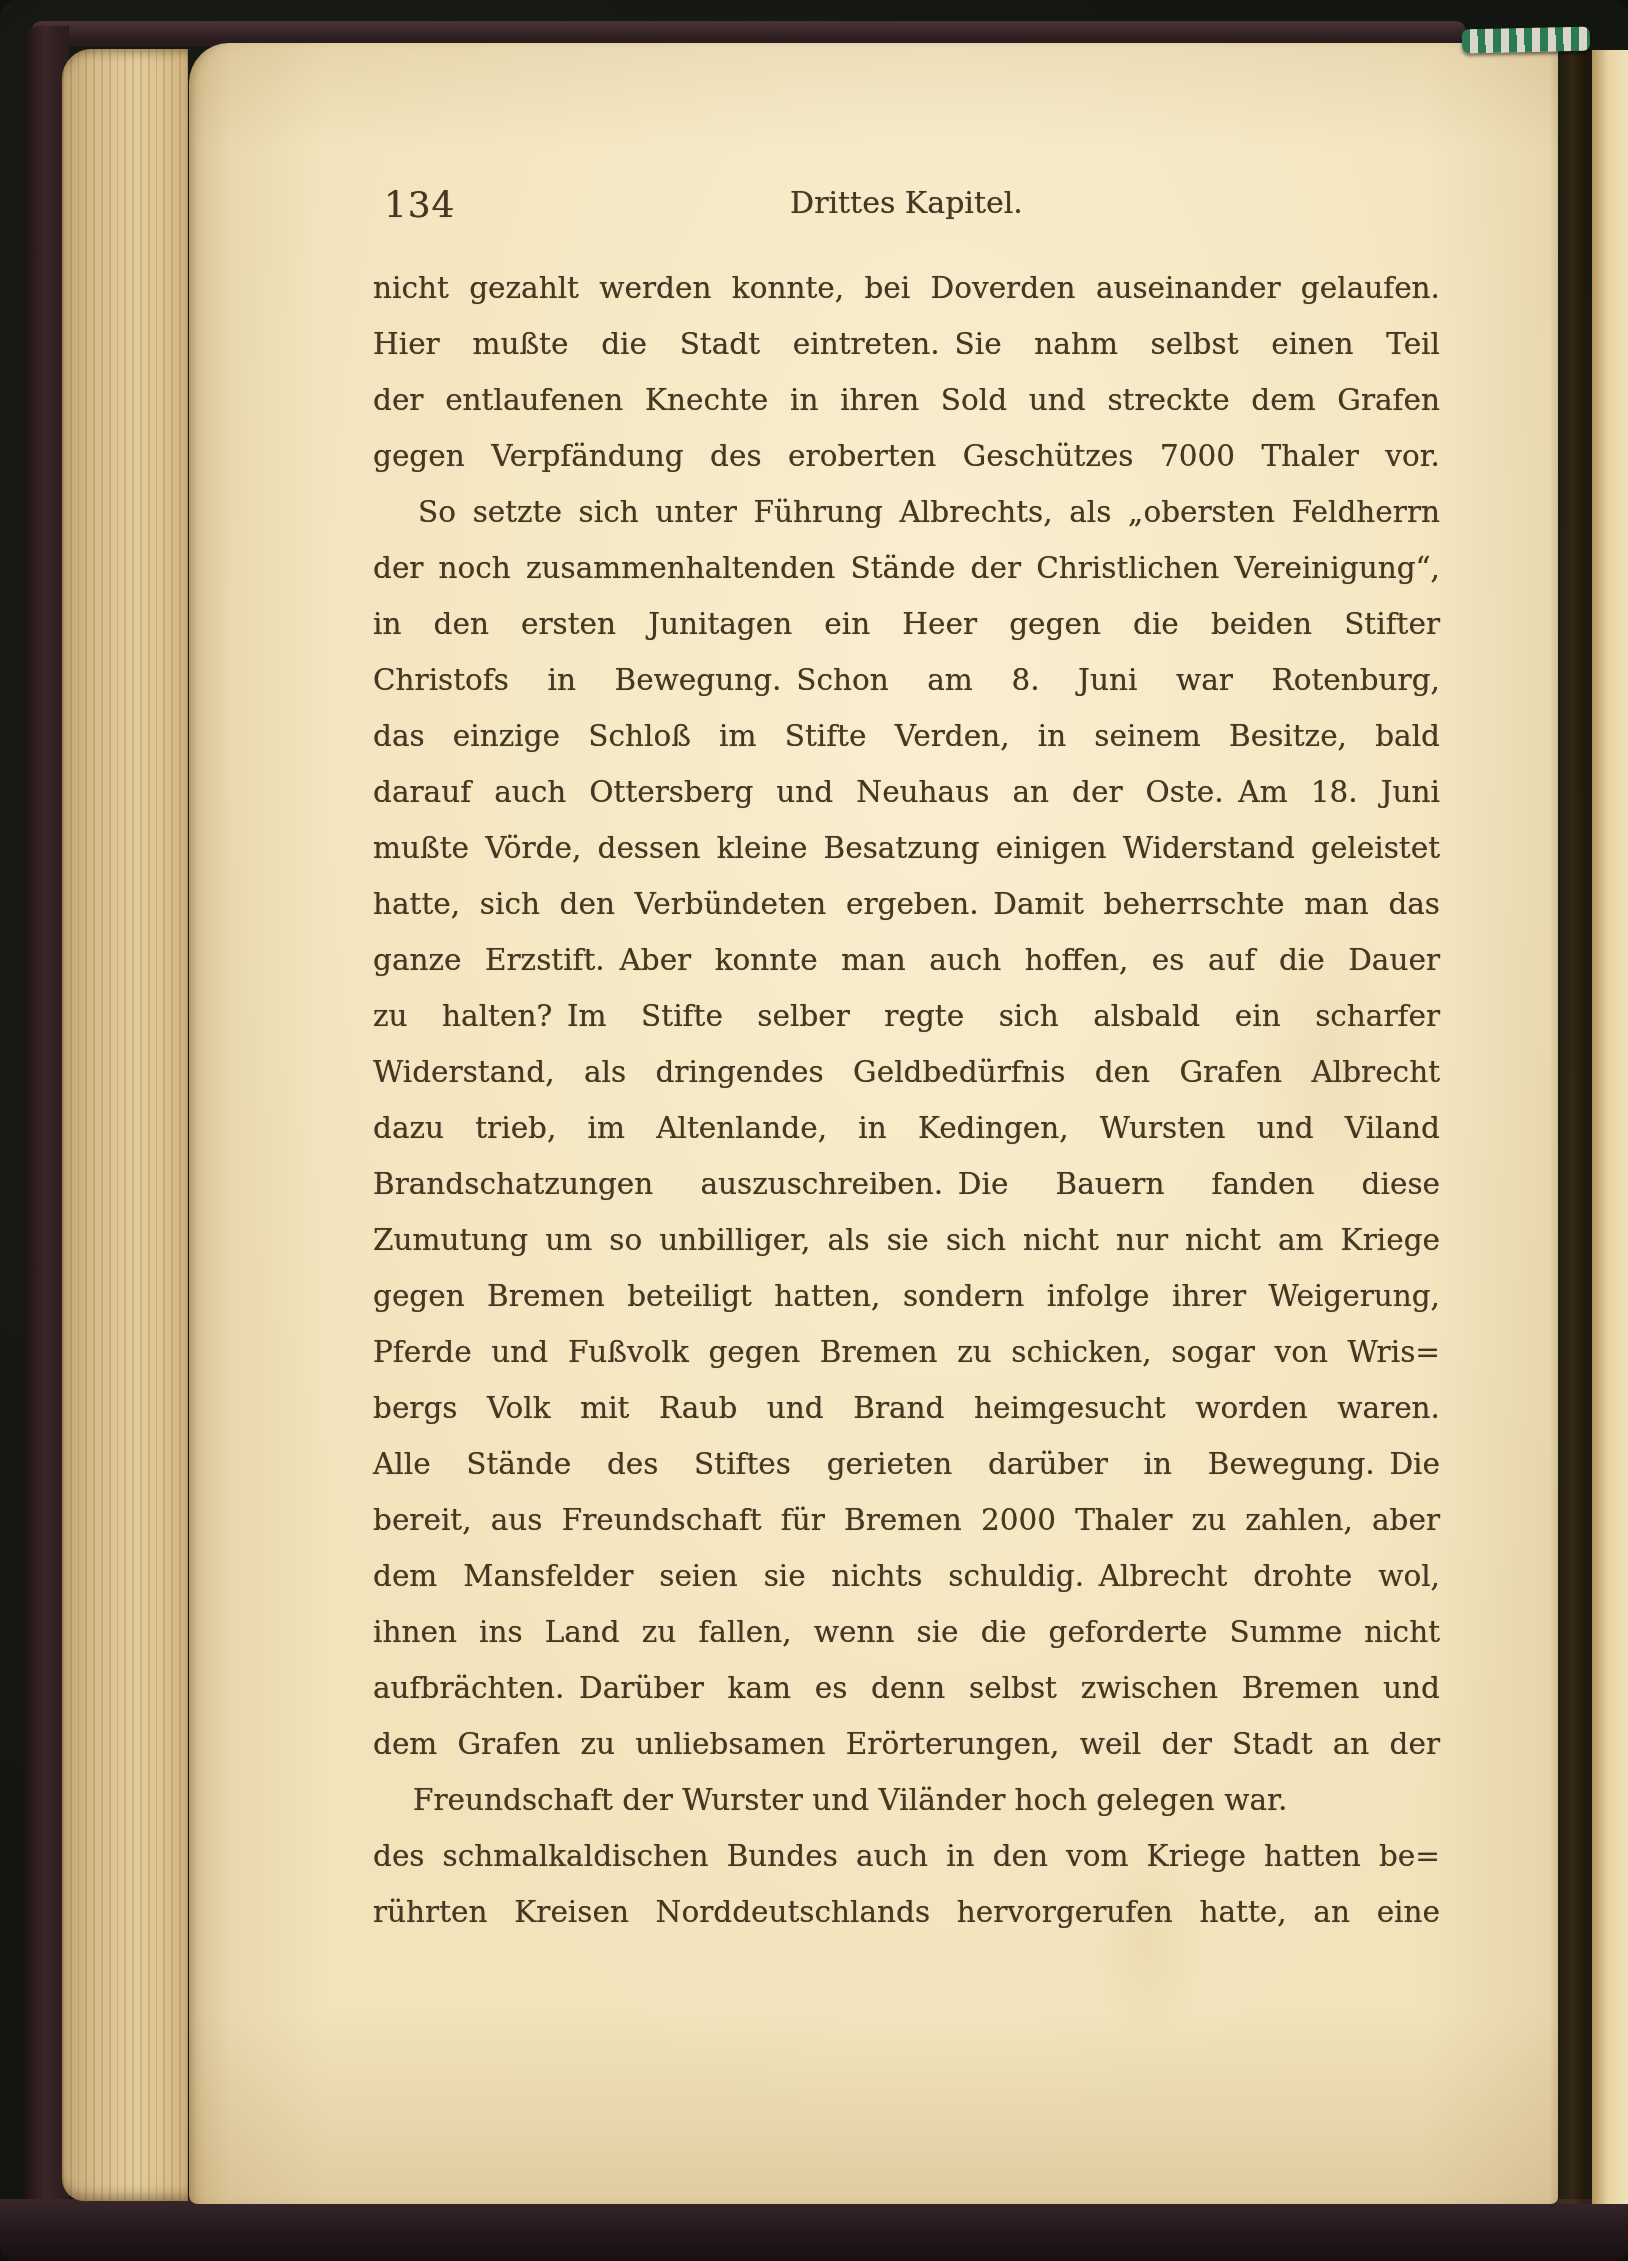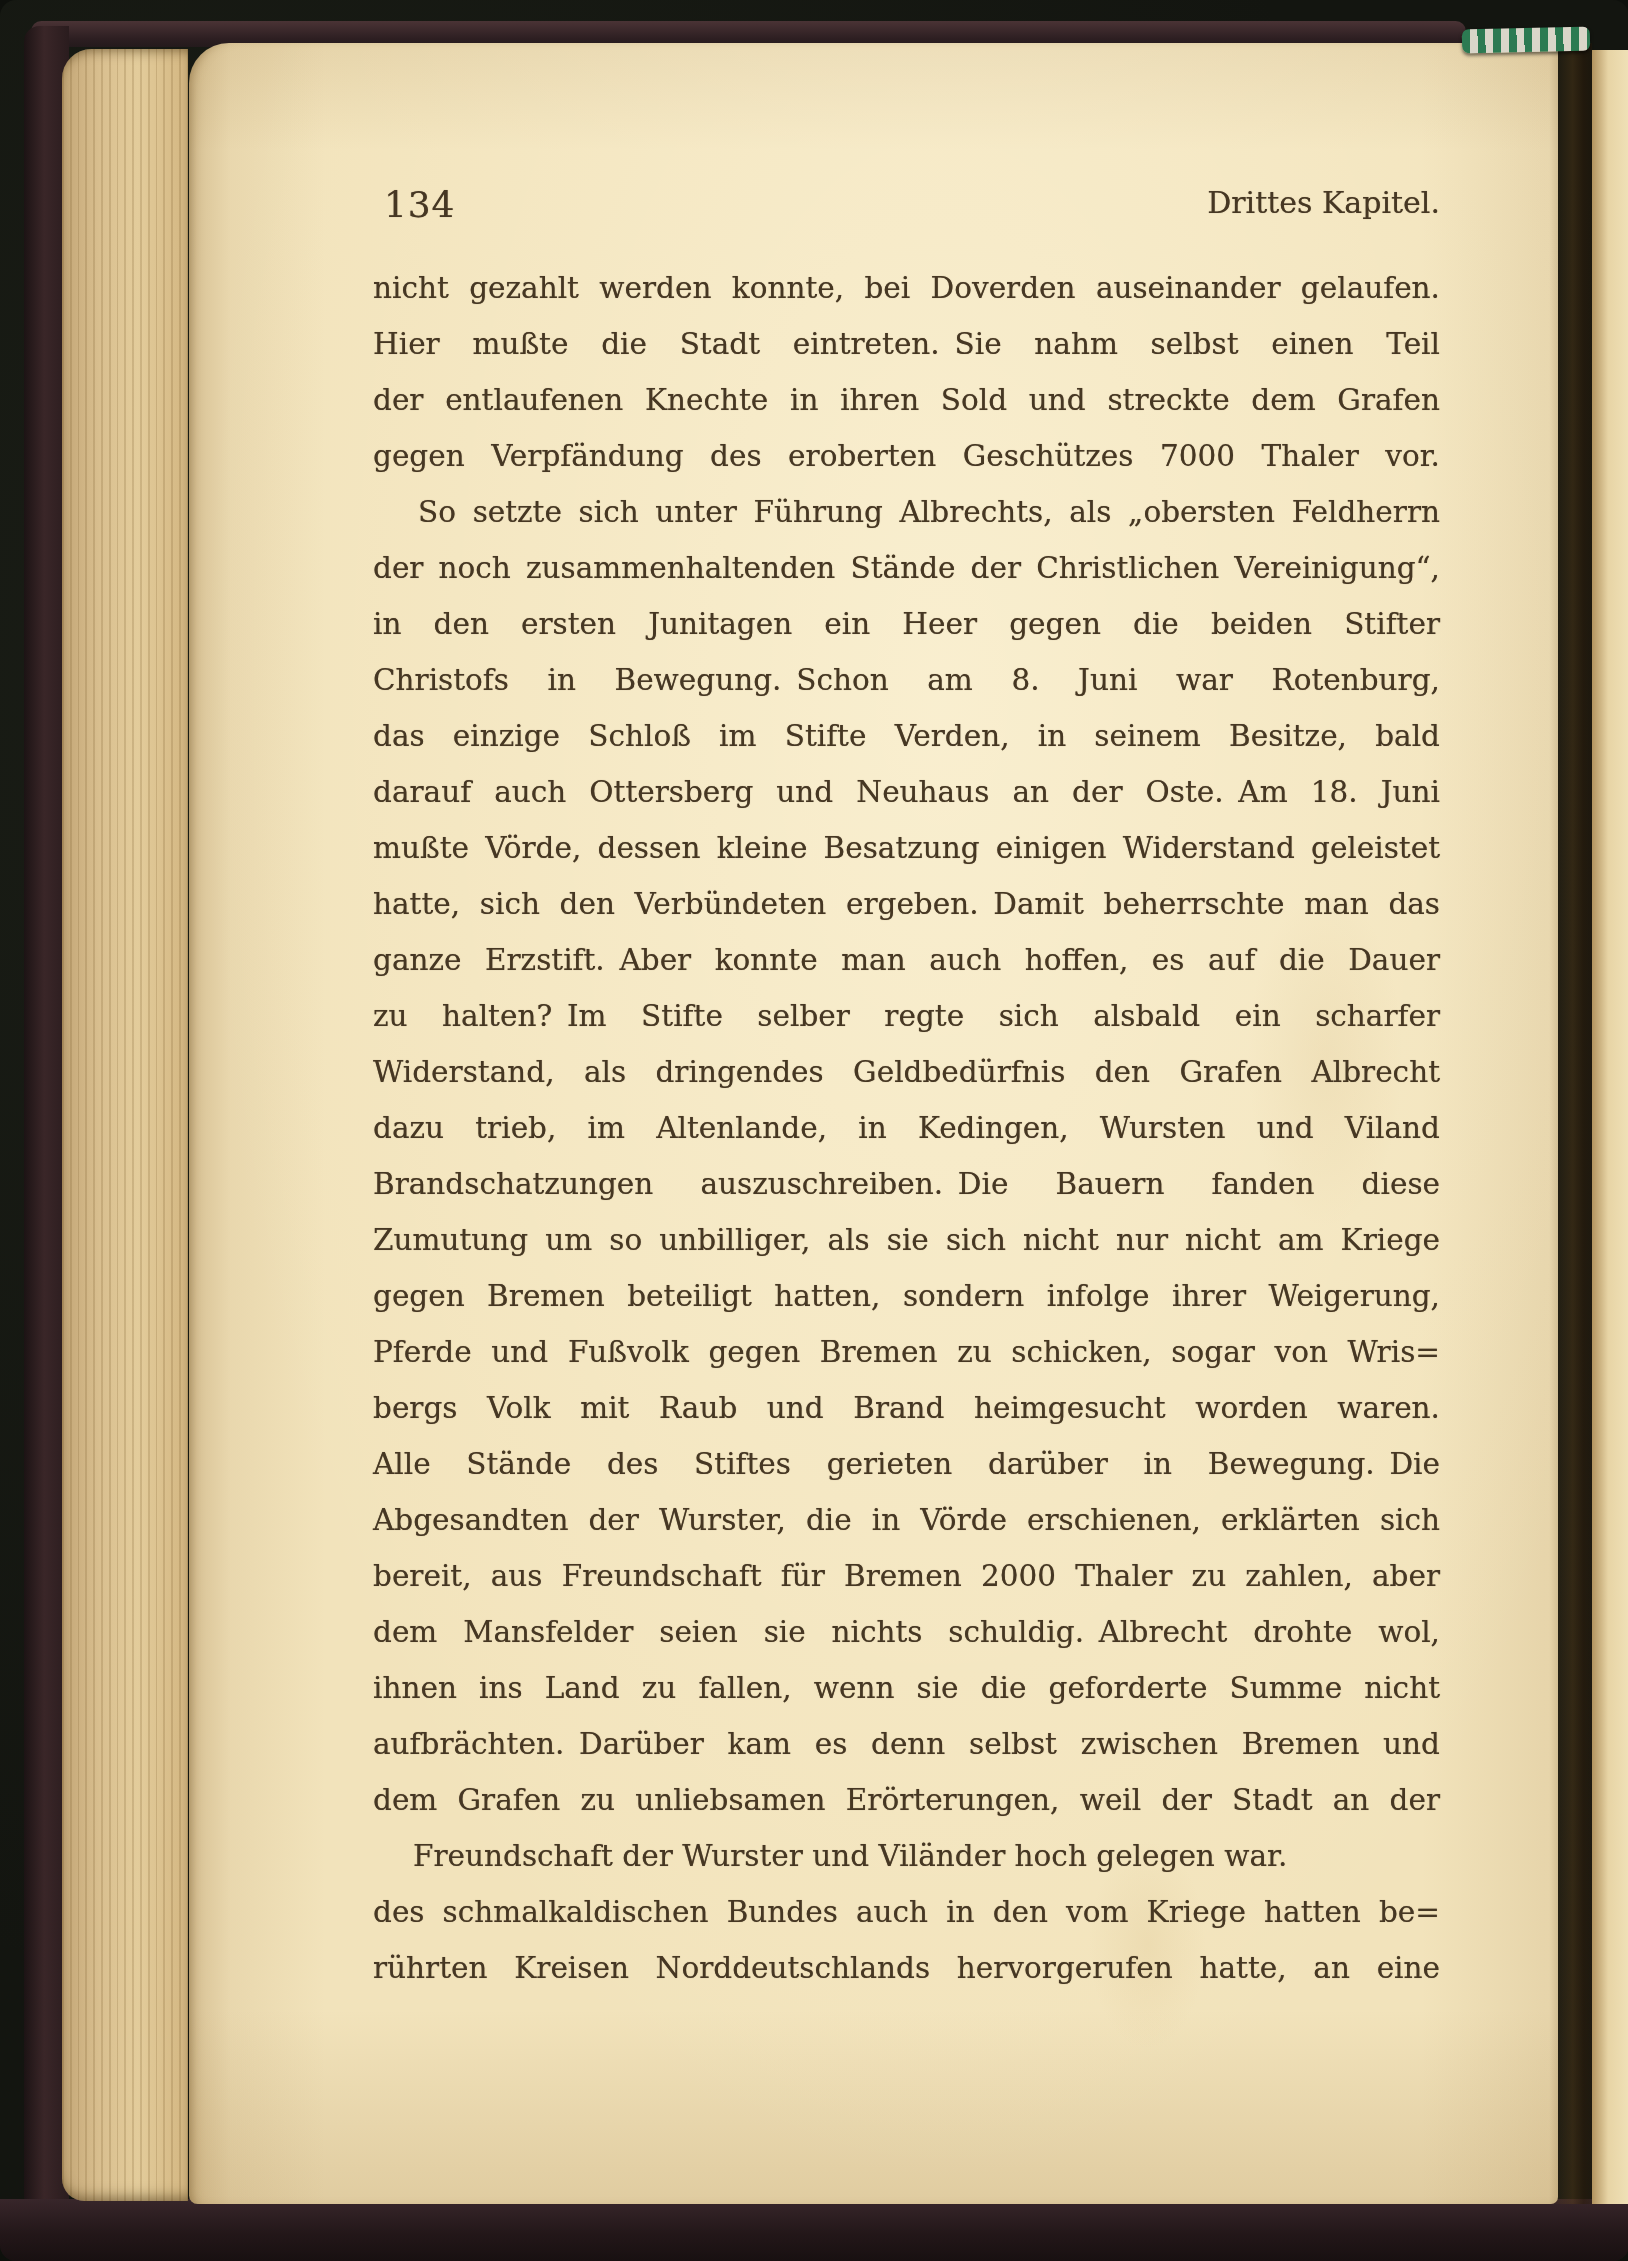--- a/index.html
+++ b/index.html
@@ -69,21 +69,21 @@
     box-shadow:0 2.6px 3.5px rgba(0,0,0,.5);
   }
   
   .ink{color:#463723;text-shadow:0 0 0.7px rgba(70,55,35,.65);}
   .page-number{
     position:absolute;left:384px;top:184px;
     font-size:36px;letter-spacing:0.9px;
   }
   .chapter-header{
     position:absolute;left:373px;top:185px;width:1067px;
-    text-align:right;font-size:30px;
+    text-align:center;font-size:30px;
   }
   .text-block{
     position:absolute;left:373px;top:260px;width:1067px;
     font-size:29.5px;
   }
   .line{
     height:56px;line-height:56px;
     text-align:justify;text-align-last:justify;
     white-space:normal;
   }
@@ -122,21 +122,20 @@
     <div class="line">ganze Erzstift. Aber konnte man auch hoffen, es auf die Dauer</div>
     <div class="line">zu halten? Im Stifte selber regte sich alsbald ein scharfer</div>
     <div class="line">Widerstand, als dringendes Geldbedürfnis den Grafen Albrecht</div>
     <div class="line">dazu trieb, im Altenlande, in Kedingen, Wursten und Viland</div>
     <div class="line">Brandschatzungen auszuschreiben. Die Bauern fanden diese</div>
     <div class="line">Zumutung um so unbilliger, als sie sich nicht nur nicht am Kriege</div>
     <div class="line">gegen Bremen beteiligt hatten, sondern infolge ihrer Weigerung,</div>
     <div class="line">Pferde und Fußvolk gegen Bremen zu schicken, sogar von Wris=</div>
     <div class="line">bergs Volk mit Raub und Brand heimgesucht worden waren.</div>
     <div class="line">Alle Stände des Stiftes gerieten darüber in Bewegung. Die</div>
-    <div class="line">Abgesandten der Wurster, die in Vörde erschienen, erklärten sich</div>
     <div class="line">bereit, aus Freundschaft für Bremen 2000 Thaler zu zahlen, aber</div>
     <div class="line">dem Mansfelder seien sie nichts schuldig. Albrecht drohte wol,</div>
     <div class="line">ihnen ins Land zu fallen, wenn sie die geforderte Summe nicht</div>
     <div class="line">aufbrächten. Darüber kam es denn selbst zwischen Bremen und</div>
     <div class="line">dem Grafen zu unliebsamen Erörterungen, weil der Stadt an der</div>
     <div class="line end">Freundschaft der Wurster und Viländer hoch gelegen war.</div>
     <div class="line">des schmalkaldischen Bundes auch in den vom Kriege hatten be=</div>
     <div class="line">rührten Kreisen Norddeutschlands hervorgerufen hatte, an eine</div>
   </div>
 </div>

